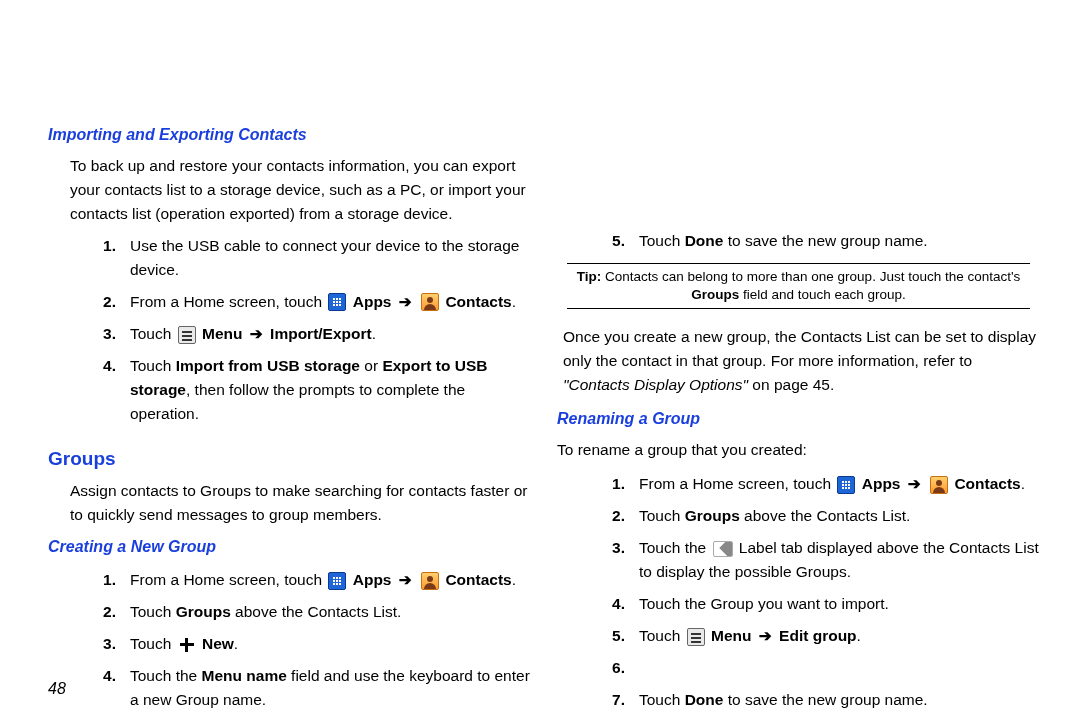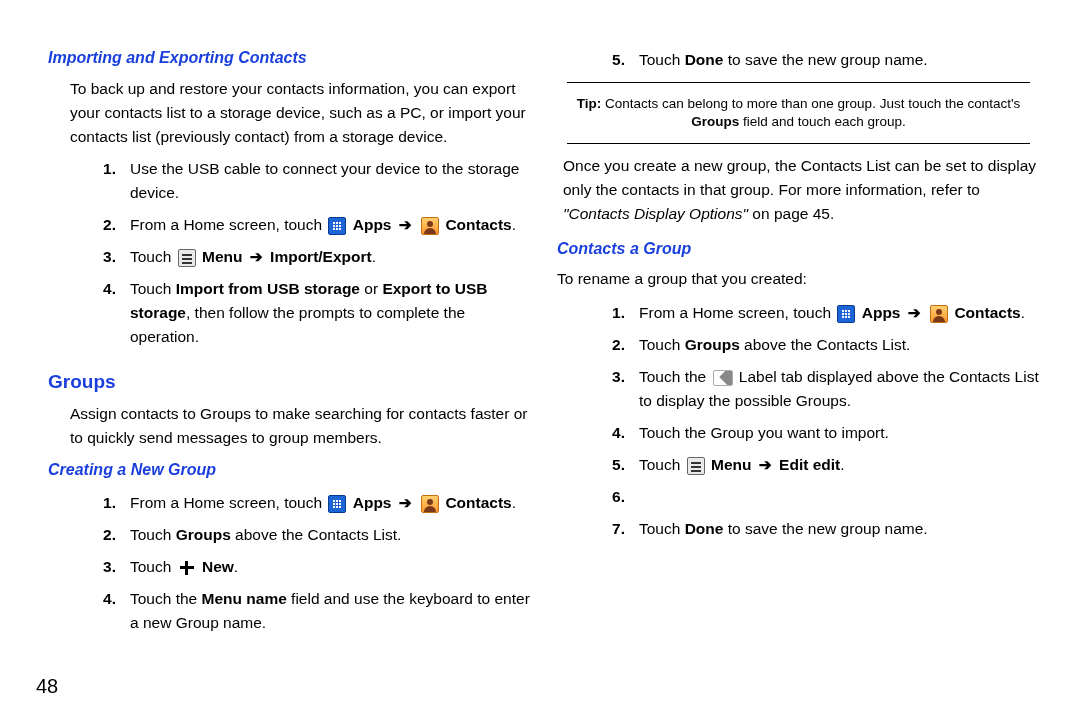--- a/index.html
+++ b/index.html
@@ -14,20 +14,21 @@
     color: #000;
     background: #fff;
     position: relative;
   }
   .page {
     display: flex;
     gap: 26px;
     padding: 40px 40px 0 48px;
     width: 100%;
     height: 100%;
+    align-items: flex-end;
   }
   .col {
     flex: 1 1 0;
     min-width: 0;
   }
   h3.sub {
     font-size: 16px;
     font-style: italic;
     font-weight: 700;
     color: #1a3fdc;
@@ -55,22 +56,22 @@
     font-weight: 700;
     min-width: 26px;
     text-align: right;
     margin-right: 14px;
     margin-left: 42px;
   }
   ol li .txt { flex: 1; }
   .tip-box {
     border-top: 1.5px solid #000;
     border-bottom: 1.5px solid #000;
-    padding: 12px 8px;
-    margin: 10px 10px 10px 10px;
+    padding: 4px 8px;
+    margin: 10px 10px 16px 10px;
     font-size: 13.5px;
     line-height: 1.35;
     text-align: center;
   }
   .tip-box b { font-weight: 700; }
   .ic {
     display: inline-flex;
     align-items: center;
     justify-content: center;
     vertical-align: middle;
@@ -162,32 +163,33 @@
     width: 18px; height: 18px;
     background: #888;
     transform: rotate(45deg);
   }
   .arrow { font-weight: 700; margin: 0 3px; }
   .plain { margin: 4px 0 10px 0; }
   .italic { font-style: italic; }
   .page-num {
     position: absolute;
     bottom: 18px;
-    left: 36px;
-    font-size: 20px;
+    left: 48px;
+    font-size: 16px;
+    font-style: italic;
   }
 </style>
 </head>
 <body>
 
 <div class="page">
 
   <div class="col">
     <h3 class="sub">Importing and Exporting Contacts</h3>
-    <p class="lead">To back up and restore your contacts information, you can export your contacts list to a storage device, such as a PC, or import your contacts list (previously contact) from a storage device.</p>
+    <p class="lead">To back up and restore your contacts information, you can export your contacts list to a storage device, such as a PC, or import your contacts list (operation exported) from a storage device.</p>
 
     <ol>
       <li>
         <span class="num">1.</span>
         <span class="txt">Use the USB cable to connect your device to the storage device.</span>
       </li>
       <li>
         <span class="num">2.</span>
         <span class="txt">
           <span>From a Home screen, touch </span>
@@ -264,24 +266,24 @@
           <span>Touch </span><b>Done</b><span> to save the new group name.</span>
         </span>
       </li>
     </ol>
 
     <div class="tip-box">
       <b>Tip:</b><span> Contacts can belong to more than one group. Just touch the contact's </span><b>Groups</b><span> field and touch each group.</span>
     </div>
 
     <p class="plain" style="margin-left:6px">
-      <span>Once you create a new group, the Contacts List can be set to display only the contacts in that group. For more information, refer to </span><span class="italic">"Contacts Display Options"</span><span> on page 45.</span>
+      <span>Once you create a new group, the Contacts List can be set to display only the contact in that group. For more information, refer to </span><span class="italic">"Contacts Display Options"</span><span> on page 45.</span>
     </p>
 
-    <h3 class="sub">Contacts a Group</h3>
+    <h3 class="sub">Renaming a Group</h3>
     <p class="plain">To rename a group that you created:</p>
 
     <ol>
       <li>
         <span class="num">1.</span>
         <span class="txt">
           <span>From a Home screen, touch </span>
           <span class="ic ic-apps"></span>
           <b> Apps</b>
           <span class="arrow">➔</span>
@@ -307,21 +309,21 @@
         <span class="num">4.</span>
         <span class="txt">Touch the Group you want to import.</span>
       </li>
       <li>
         <span class="num">5.</span>
         <span class="txt">
           <span>Touch </span>
           <span class="ic ic-menu"></span>
           <b> Menu</b>
           <span class="arrow">➔</span>
-          <b>Edit edit</b><span>.</span>
+          <b>Edit group</b><span>.</span>
         </span>
       </li>
       <li>
         <span class="num">6.</span>
       </li>
       <li>
         <span class="num">7.</span>
         <span class="txt">
           <span>Touch </span><b>Done</b><span> to save the new group name.</span>
         </span>

